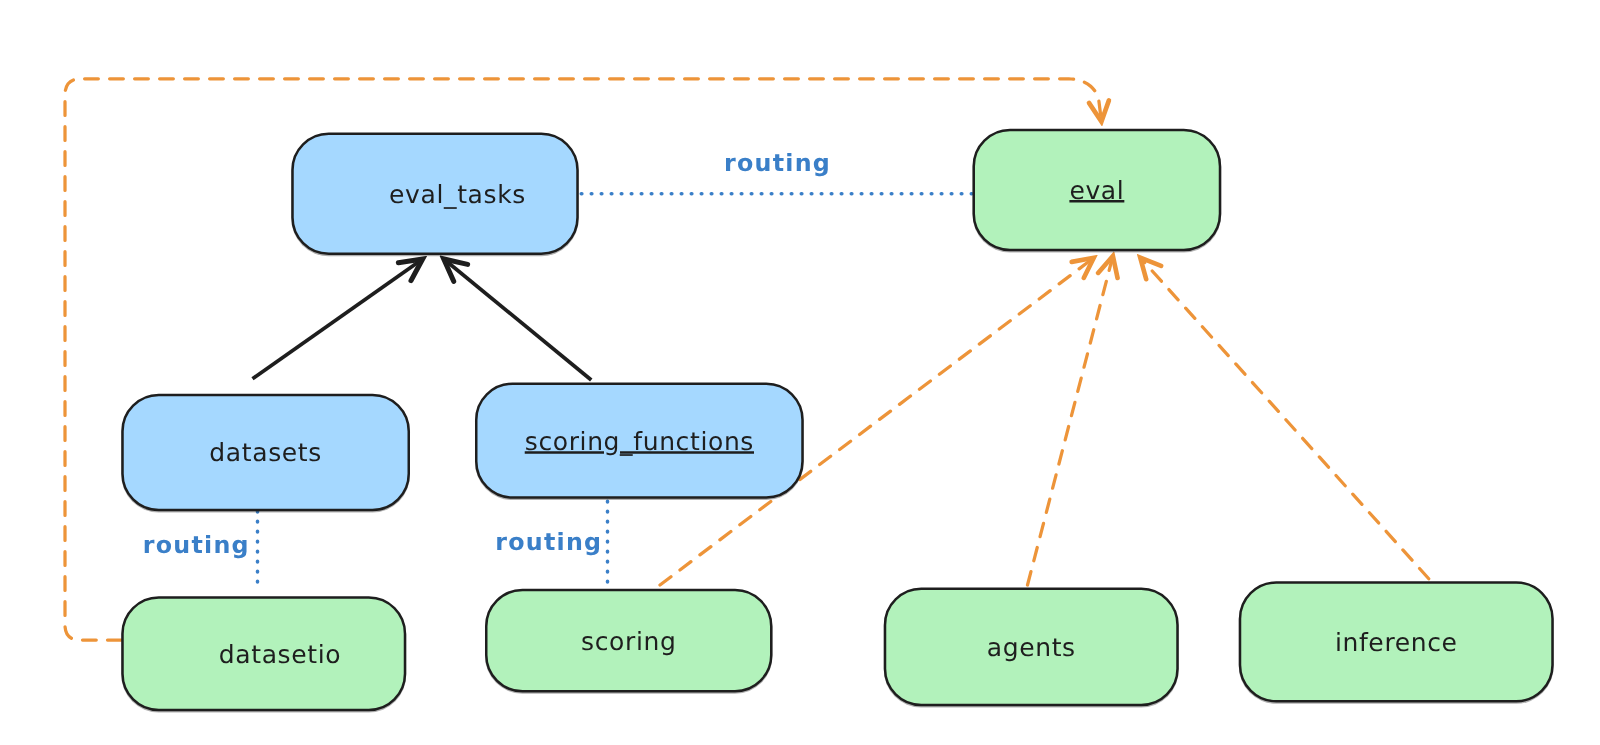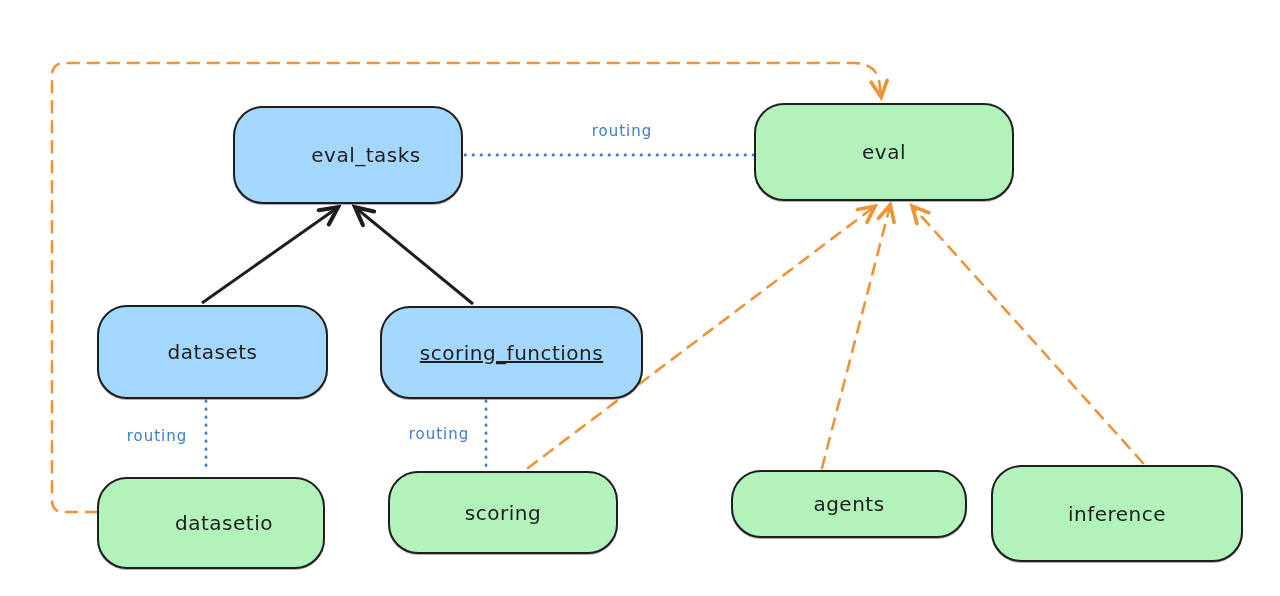--- a/index.html
+++ b/index.html
@@ -36,22 +36,22 @@
     color: var(--node-stroke, #1e1e1e);
     letter-spacing: 0.5px;
     box-shadow: 0 1px 0 rgba(30,30,30,0.35);
   }
   .node.blue  { background: var(--blue-fill, #a5d8ff); }
   .node.green { background: var(--green-fill, #b2f2bb); }
   .routing-label {
     position: absolute;
     transform: translate(-50%, -50%);
     color: var(--routing-blue, #3a7fc8);
-    font-size: 15px;
-    font-weight: 400;
+    font-size: 19px;
+    font-weight: 700;
     letter-spacing: 1px;
     white-space: nowrap;
   }
   path.edge { fill: none; }
   path.edge.solid-black  { stroke: var(--node-stroke, #1e1e1e); stroke-width: 3; }
   path.edge.dashed-orange{ stroke: var(--orange, #ed9439); stroke-width: 2.6; stroke-dasharray: 11 9; stroke-linecap: round; }
   path.edge.dotted-blue  { stroke: var(--routing-blue, #3a7fc8); stroke-width: 2.8; stroke-dasharray: 0.5 7.5; stroke-linecap: round; }
 </style>
 </head>
 <body>
@@ -73,26 +73,26 @@
         <path d="M206,401 L206,473" class="edge dotted-blue"></path>
         <path d="M486,401 L486,468" class="edge dotted-blue"></path>
         <path d="M97,512 L64,512 Q52,512 52,500 L52,76 Q52,63 65,63 L855,63 Q875,64 879,80 L881,96" class="edge dashed-orange" marker-end="url(#arrow-orange)"></path>
         <path d="M528,468 L874,207" class="edge dashed-orange" marker-end="url(#arrow-orange)"></path>
         <path d="M822,468 L890,206" class="edge dashed-orange" marker-end="url(#arrow-orange)"></path>
         <path d="M1143,463 L913,207" class="edge dashed-orange" marker-end="url(#arrow-orange)"></path>
       </g>
   </svg>
   <div id="node-layer">
       <div class="node blue" style="left: 233px; top: 106px; width: 230px; height: 98px; padding-left: 36px;">eval_tasks</div>
-      <div class="node green" style="left: 754px; top: 103px; width: 260px; height: 98px;">eval</div>
-      <div class="node blue" style="left: 97px; top: 305px; width: 231px; height: 94px; text-align: center;">datasets</div>
+      <div class="node green" style="left: 778px; top: 103px; width: 199px; height: 98px; text-decoration: underline;">eval</div>
+      <div class="node blue" style="left: 97px; top: 315px; width: 231px; height: 94px; text-align: center;">datasets</div>
       <div class="node blue" style="left: 380px; top: 306px; width: 263px; height: 93px; text-decoration: underline;">scoring_functions</div>
       <div class="node green" style="left: 97px; top: 477px; width: 228px; height: 92px; padding-left: 26px;">datasetio</div>
       <div class="node green" style="left: 388px; top: 471px; width: 230px; height: 83px;">scoring</div>
-      <div class="node green" style="left: 707px; top: 470px; width: 236px; height: 68px; margin-left: 24px;">agents</div>
+      <div class="node green" style="left: 707px; top: 470px; width: 236px; height: 95px;">agents</div>
       <div class="node green" style="left: 991px; top: 465px; width: 252px; height: 97px;">inference</div>
     </div>
   <div id="label-layer">
       <span class="routing-label" style="left: 622px; top: 131px;">routing</span>
       <span class="routing-label" style="left: 157px; top: 436px;">routing</span>
       <span class="routing-label" style="left: 439px; top: 434px;">routing</span>
     </div>
 </div>
 
 </body></html>

